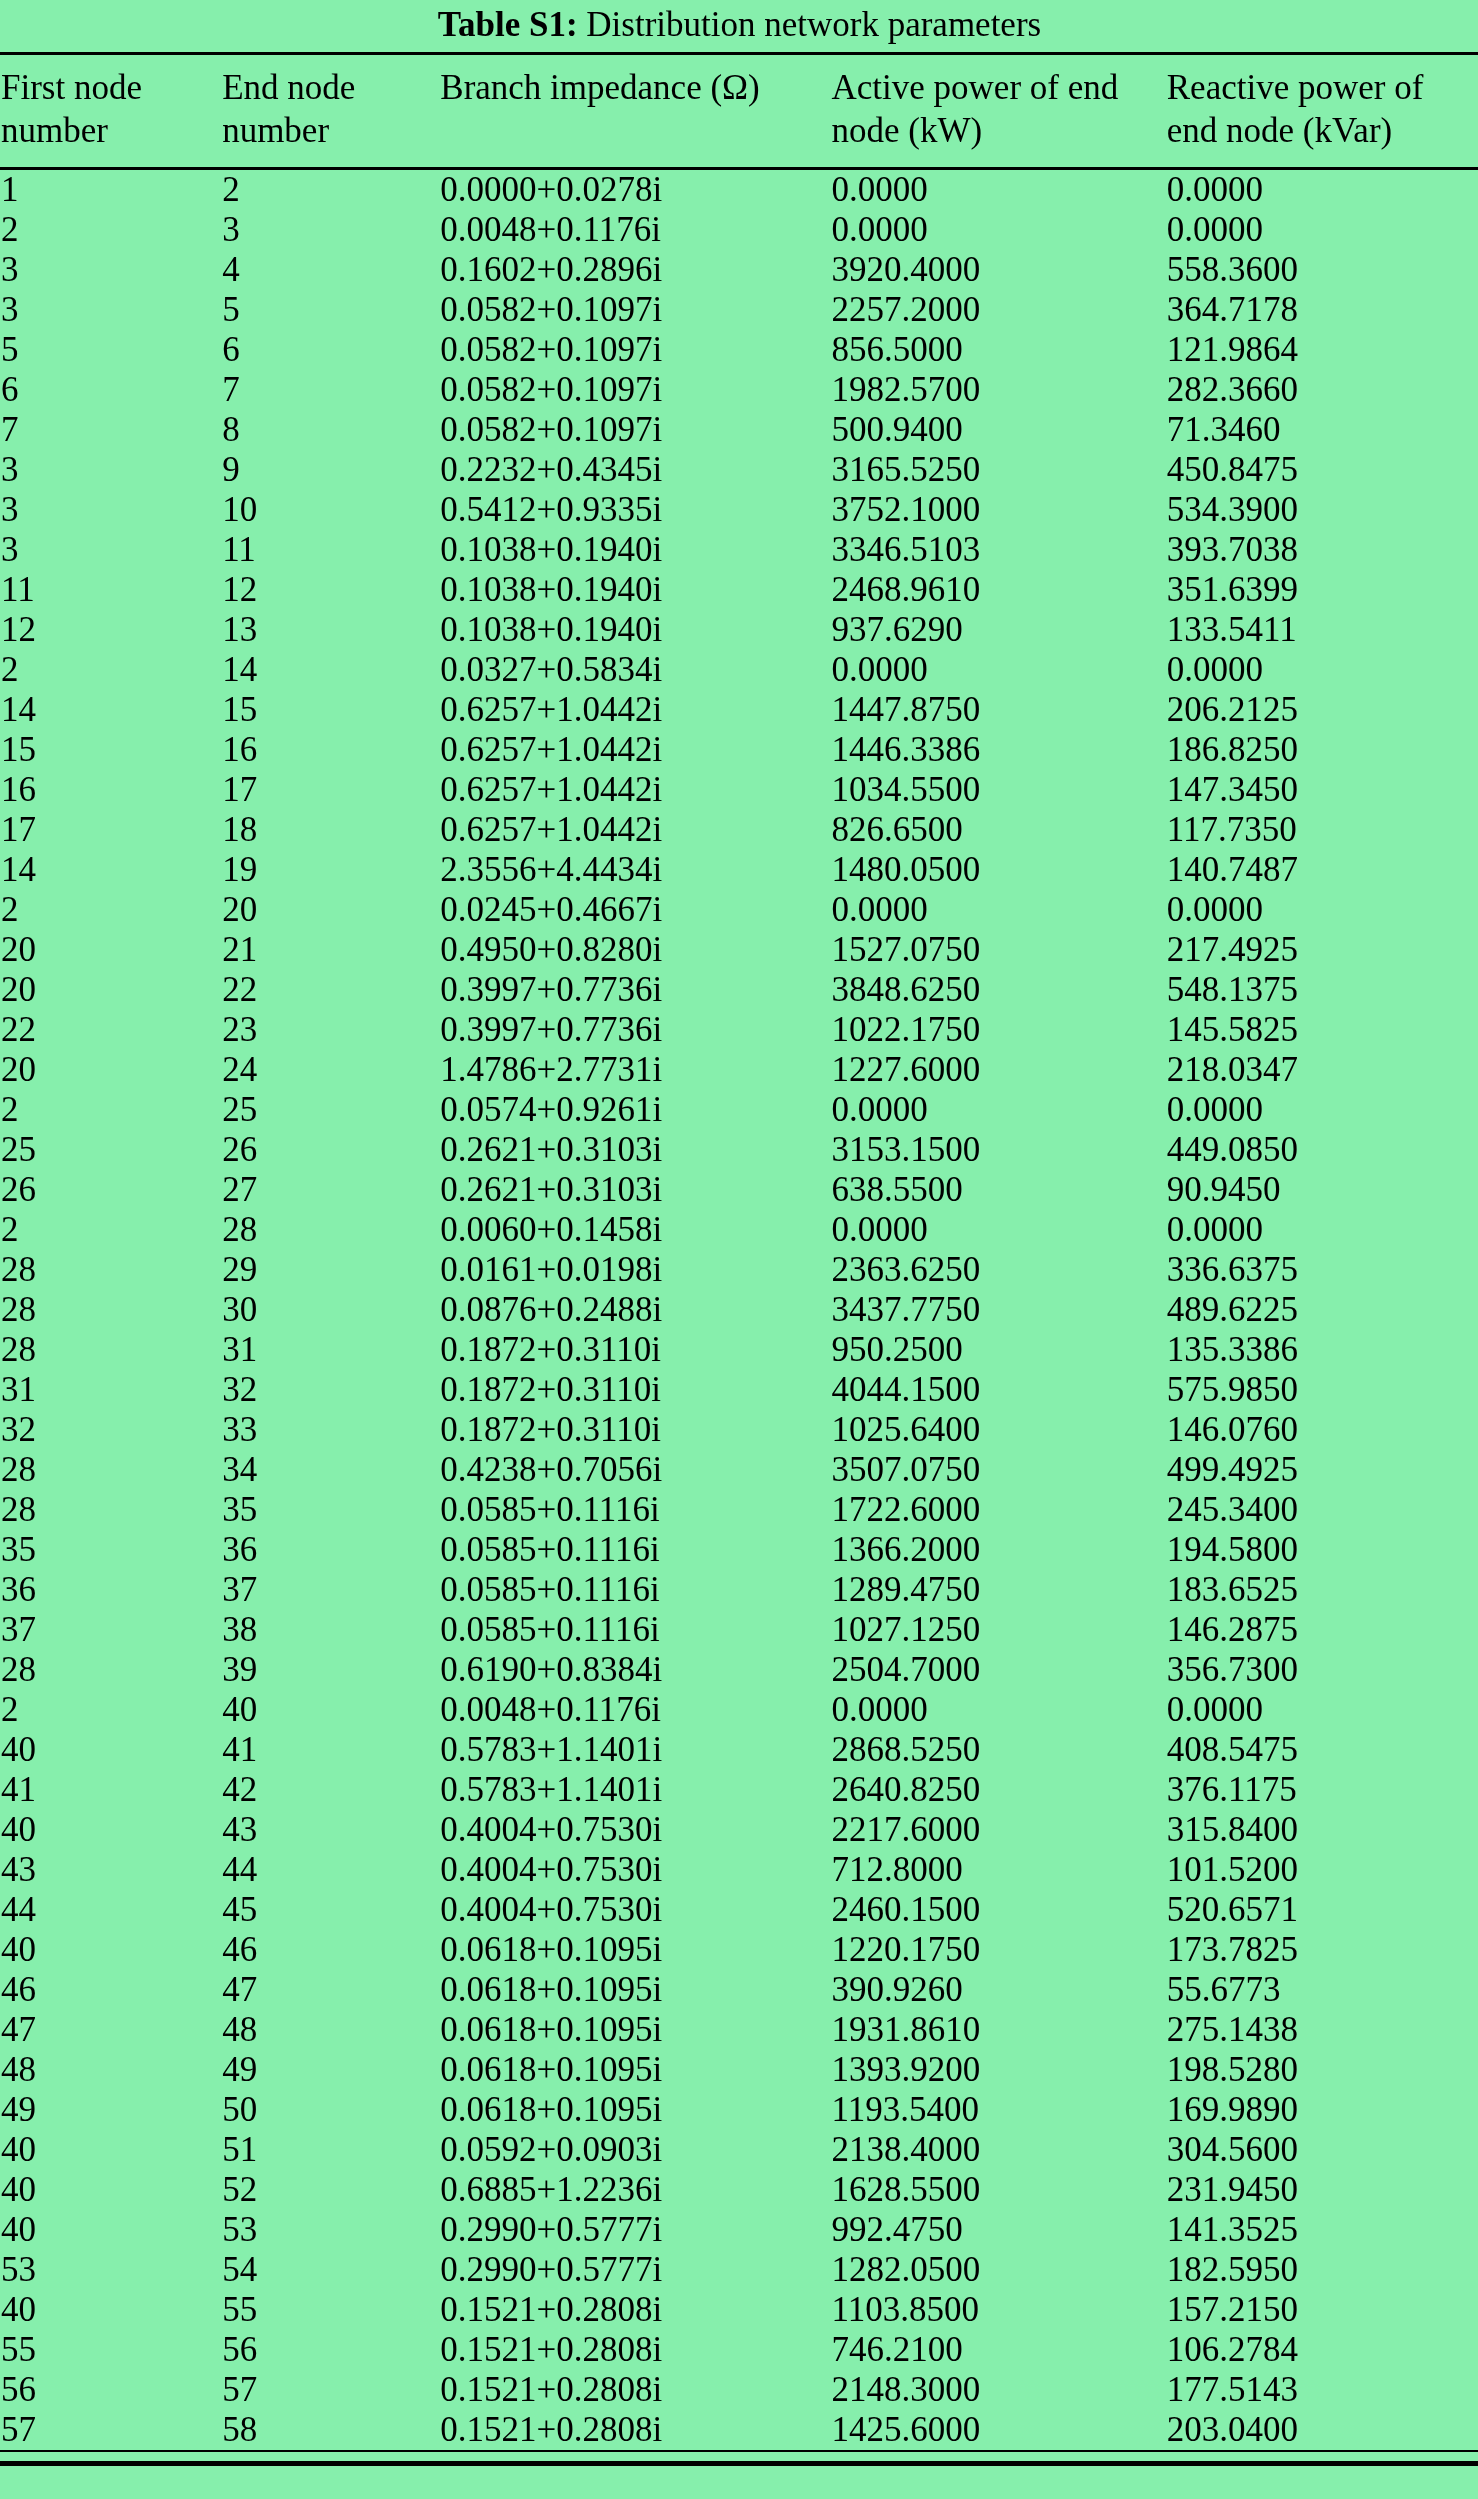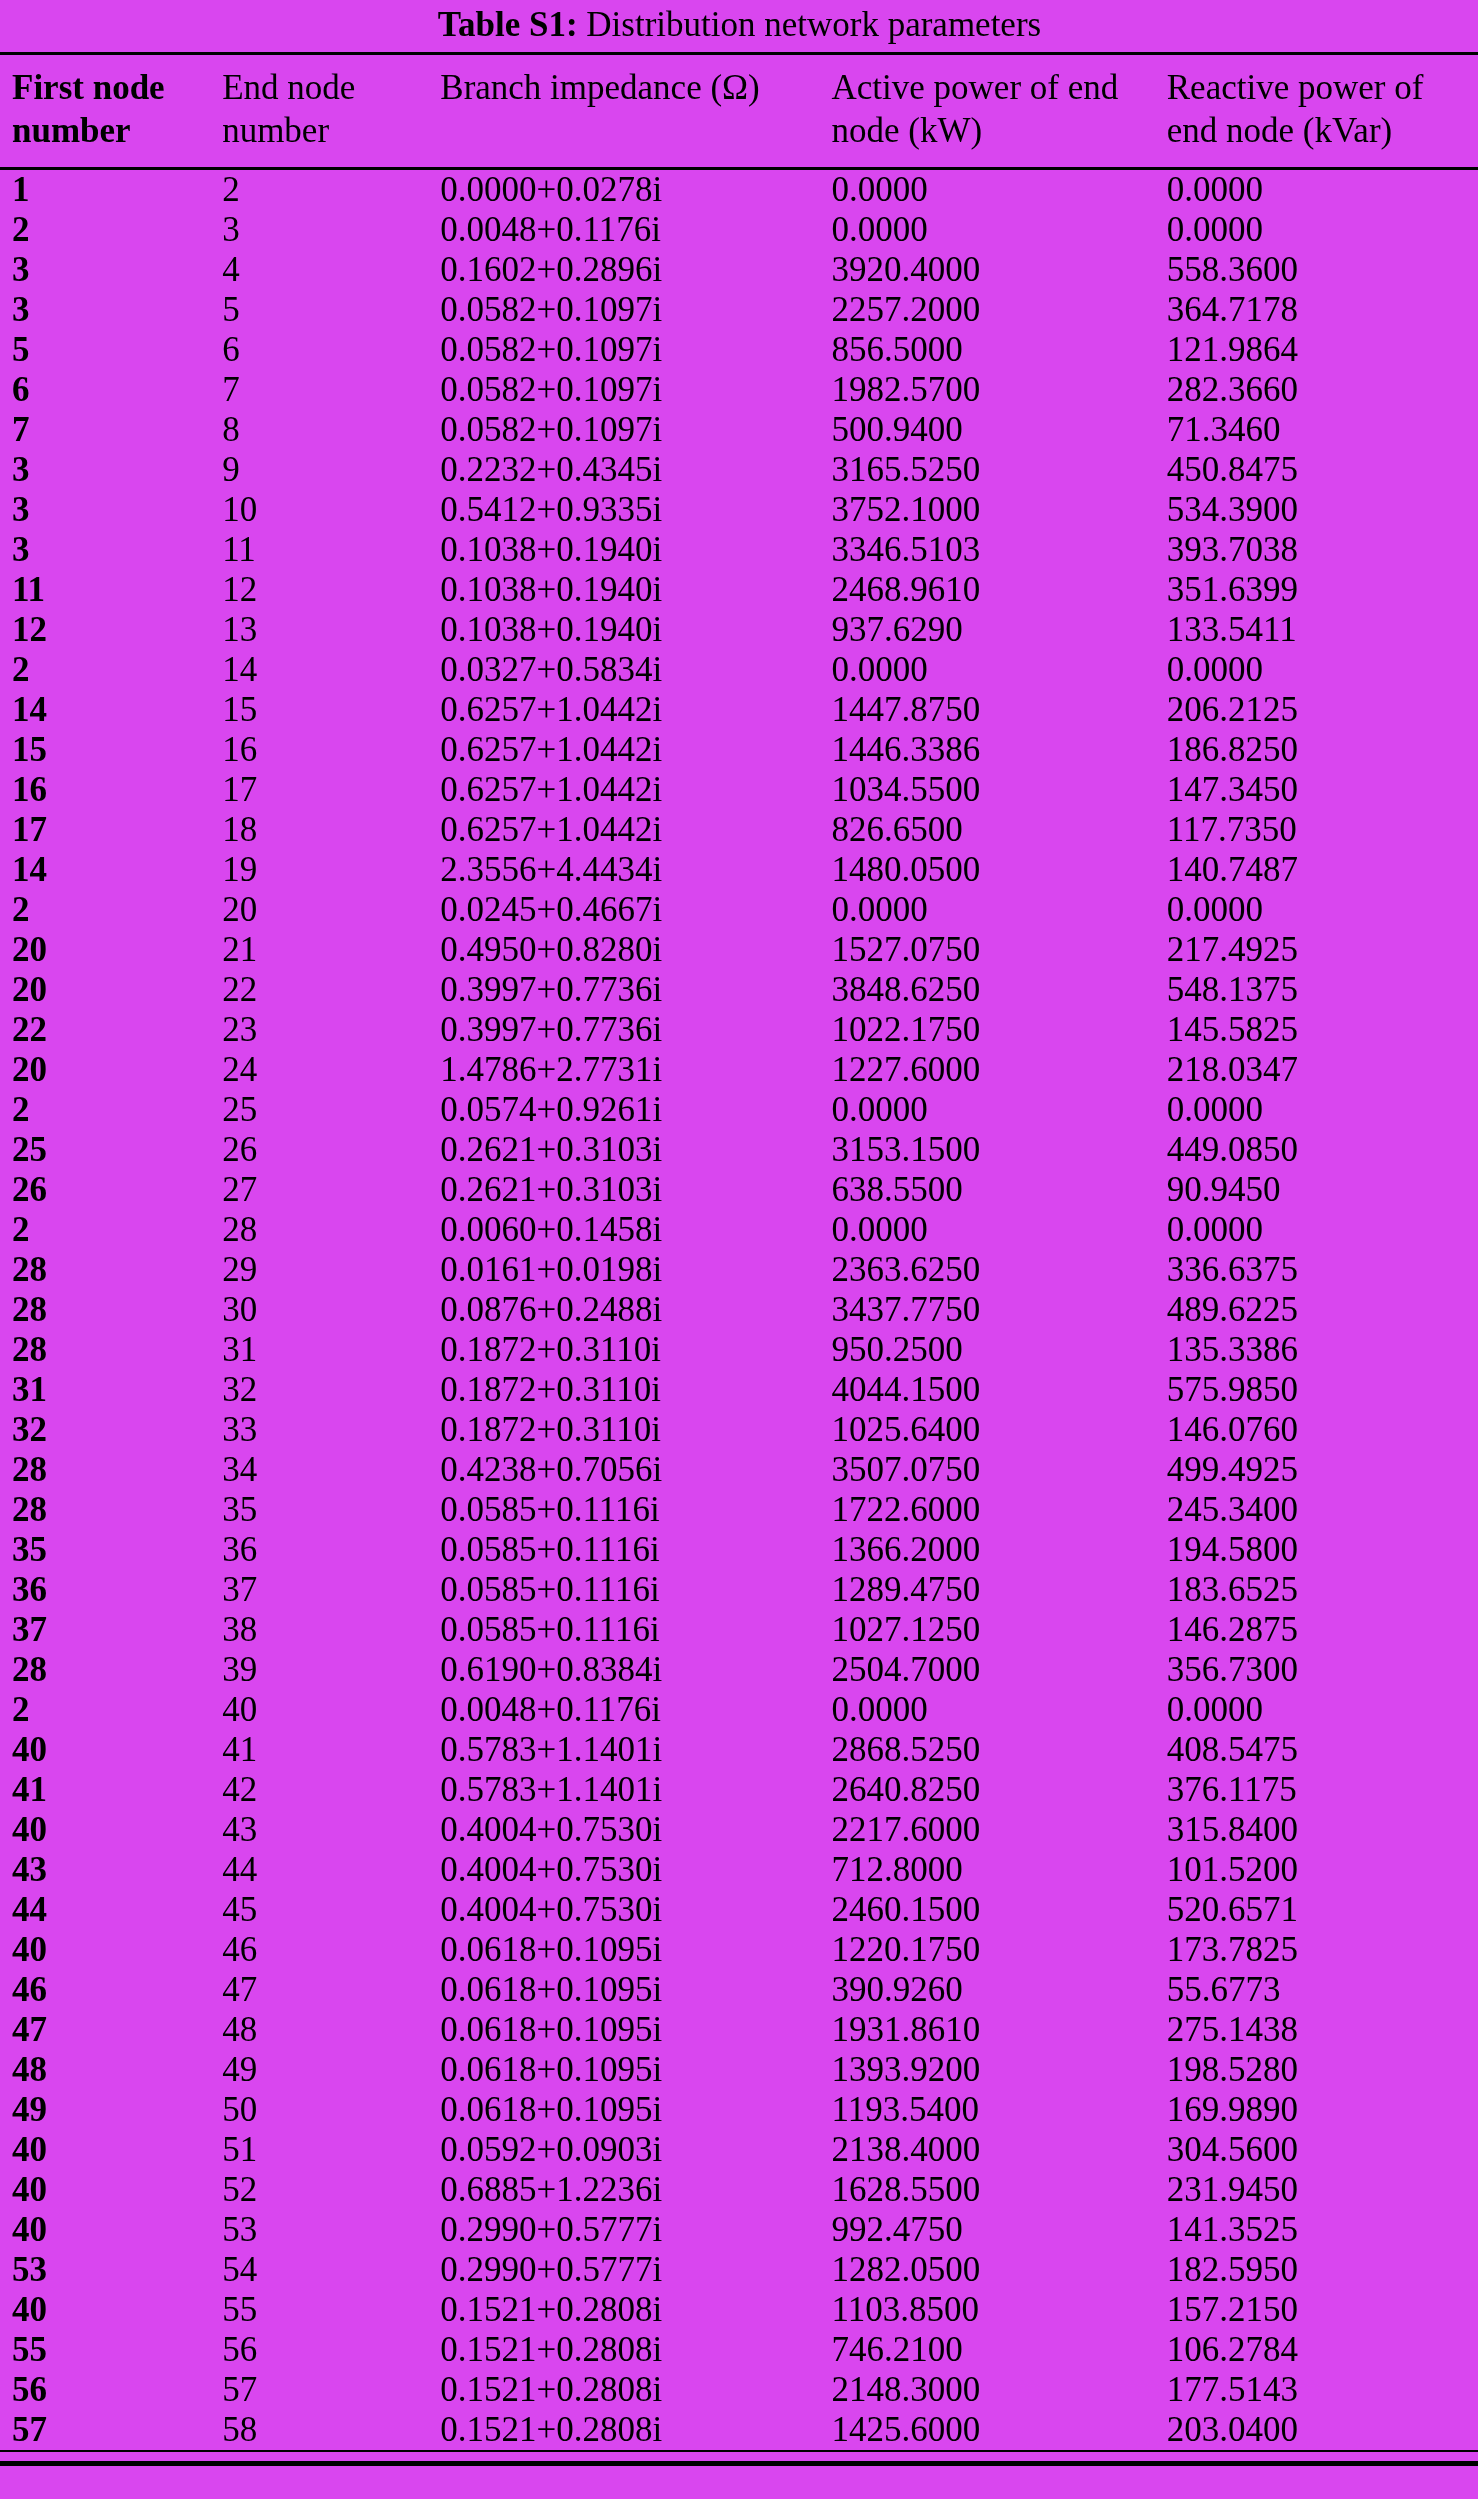--- a/index.html
+++ b/index.html
@@ -4,21 +4,21 @@
 <style>
   html, body {
     margin: 0;
     padding: 0;
     background: #ffffff;
   }
   .page {
     position: relative;
     width: 1479px;
     height: 2500px;
-    background: #d946ef;
+    background: #86efac;
     color: #000000;
     font-family: "Liberation Serif", "DejaVu Serif", serif;
     box-sizing: border-box;
     overflow: hidden;
   }
   .title {
     height: 52px;
     padding-top: 4.5px;
     text-align: center;
     font-size: 35px;
@@ -40,21 +40,21 @@
   col.c5 { width: 312px; }
   thead th {
     font-weight: normal;
     text-align: left;
     vertical-align: top;
     font-size: 35px;
     line-height: 43px;
     padding: 11.3px 7.5px 14.3px 0;
     border-bottom: 3px solid #000;
   }
-  thead th:first-child, tbody td:first-child { padding-left: 12px; font-weight: bold; }
+  thead th:first-child, tbody td:first-child { padding-left: 1px; }
   tbody td {
     font-size: 35px;
     line-height: 40px;
     height: 40px;
     padding: 0;
     white-space: nowrap;
     overflow: hidden;
   }
   tbody { border-bottom: 2.3px solid #000; }
   .bottom-rule {

